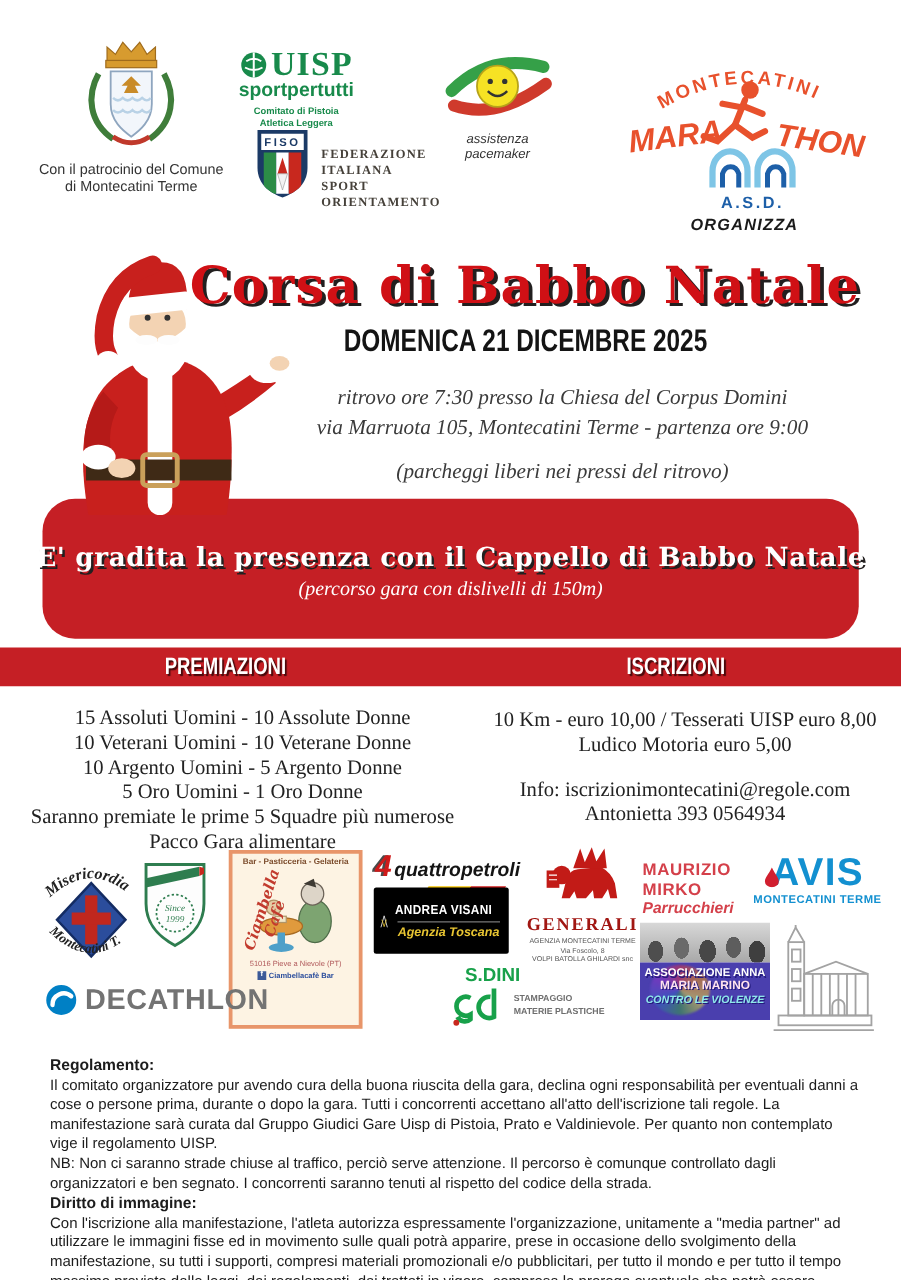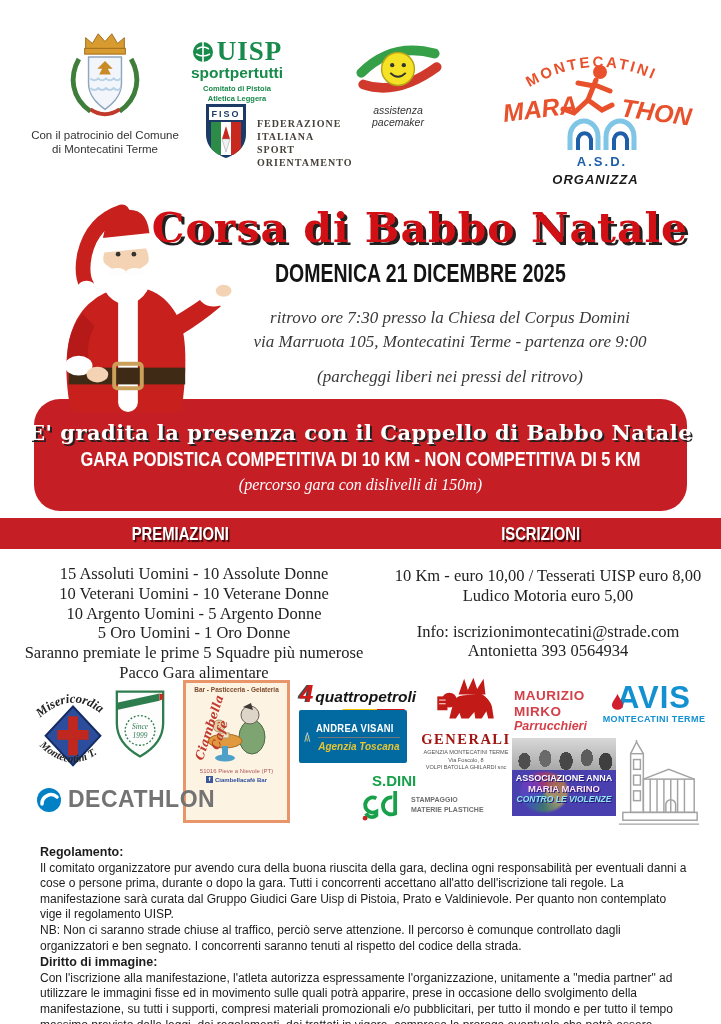--- a/index.html
+++ b/index.html
@@ -69,21 +69,21 @@
           line-height:7px;text-align:center;font-weight:bold;}
   .decathlon{left:36px;top:786px;display:flex;align-items:center;gap:6px;}
   .dec-name{font-size:23px;font-weight:800;color:#737373;letter-spacing:0.5px;}
   .qp{left:300px;top:680px;}
   .qp-row{display:flex;align-items:baseline;}
   .qp-4{color:#cf1a1a;font-size:24px;font-weight:900;font-style:italic;margin-right:2px;
         text-shadow:-2px 0 0 #4a4a4a;}
   .qp-name{color:#141414;font-size:15.5px;font-weight:800;font-style:italic;}
   .qp-lines{height:3px;width:62px;background:linear-gradient(90deg,#f5c400 0 55%,#cf1a1a 55% 100%);
             transform:skewX(-30deg);margin:1px 0 0 42px;}
-  .visani{left:299px;top:710px;width:108px;height:53px;background:#0369a1;border-radius:2px;
+  .visani{left:299px;top:710px;width:108px;height:53px;background:#000000;border-radius:2px;
           display:flex;align-items:center;gap:5px;padding:4px 5px;box-sizing:border-box;}
   .vis-text{flex:1;text-align:center;}
   .vis-name{color:#fff;font-size:10.5px;font-weight:700;letter-spacing:0.3px;white-space:nowrap;
             transform:scaleX(0.9);transform-origin:left;}
   .vis-rule{height:1px;background:#777;margin:3px 2px;}
   .vis-sub{color:#e8c532;font-size:10px;font-style:italic;font-weight:600;}
   .generali{left:420px;top:676px;width:92px;text-align:center;}
   .gen-name{font-family:"Liberation Serif",serif;font-weight:bold;font-size:14.5px;color:#a11612;
             letter-spacing:1.5px;margin-top:1px;}
   .gen-sub{font-size:5.6px;color:#555;line-height:1.35;margin-top:1px;}
@@ -264,23 +264,20 @@
       <circle cx="112" cy="55" r="2.4" fill="#333"></circle>
       <path d="M80,45 Q82,14 104,10 Q128,8 128,40 L128,48 Q104,38 80,45 Z" fill="#c8201d"></path>
       <path d="M100,12 Q70,22 62,55 Q58,75 64,86" fill="none" stroke="#c8201d" stroke-width="15" stroke-linecap="round"></path>
       <circle cx="64" cy="93" r="11" fill="#fff"></circle>
       <rect x="74" y="36" width="60" height="15" rx="7" fill="#fff" transform="rotate(-6 104 44)"></rect>
     </svg>
   </div>
 
   <div class="abs banner">
     <div class="banner-l1">E' gradita la presenza con il Cappello di Babbo Natale</div>
-    <div class="banner-l2 ctr">
-      <span class="cond">GARA PODISTICA COMPETITIVA DI 10 KM - NON COMPETITIVA DI 5 KM</span>
-    </div>
     <div class="banner-l3">(percorso gara con dislivelli di 150m)</div>
   </div>
 
   <div class="abs section-bar">
     <div class="half">
         <span class="cond">PREMIAZIONI</span>
       </div>
     <div class="half">
         <span class="cond">ISCRIZIONI</span>
       </div>
@@ -292,21 +289,21 @@
     <div>10 Argento Uomini - 5 Argento Donne</div>
     <div>5 Oro Uomini - 1 Oro Donne</div>
     <div>Saranno premiate le prime 5 Squadre più numerose</div>
     <div>Pacco Gara alimentare</div>
   </div>
 
   <div class="abs ctr col-serif iscr-col">
     <div>10 Km - euro 10,00 / Tesserati UISP euro 8,00</div>
     <div>Ludico Motoria euro 5,00</div>
     <div class="iscr-info">
-      <div>Info: iscrizionimontecatini@strade.com</div>
+      <div>Info: iscrizionimontecatini@regole.com</div>
       <div>Antonietta 393 0564934</div>
     </div>
   </div>
 
   <div class="sp misericordia">
     <svg width="90" height="100" viewBox="0 0 92 100">
       <defs>
         <path id="mctop" d="M8,42 Q46,2 84,42"></path>
         <path id="mcbot" d="M6,60 Q46,106 86,60"></path>
       </defs>

